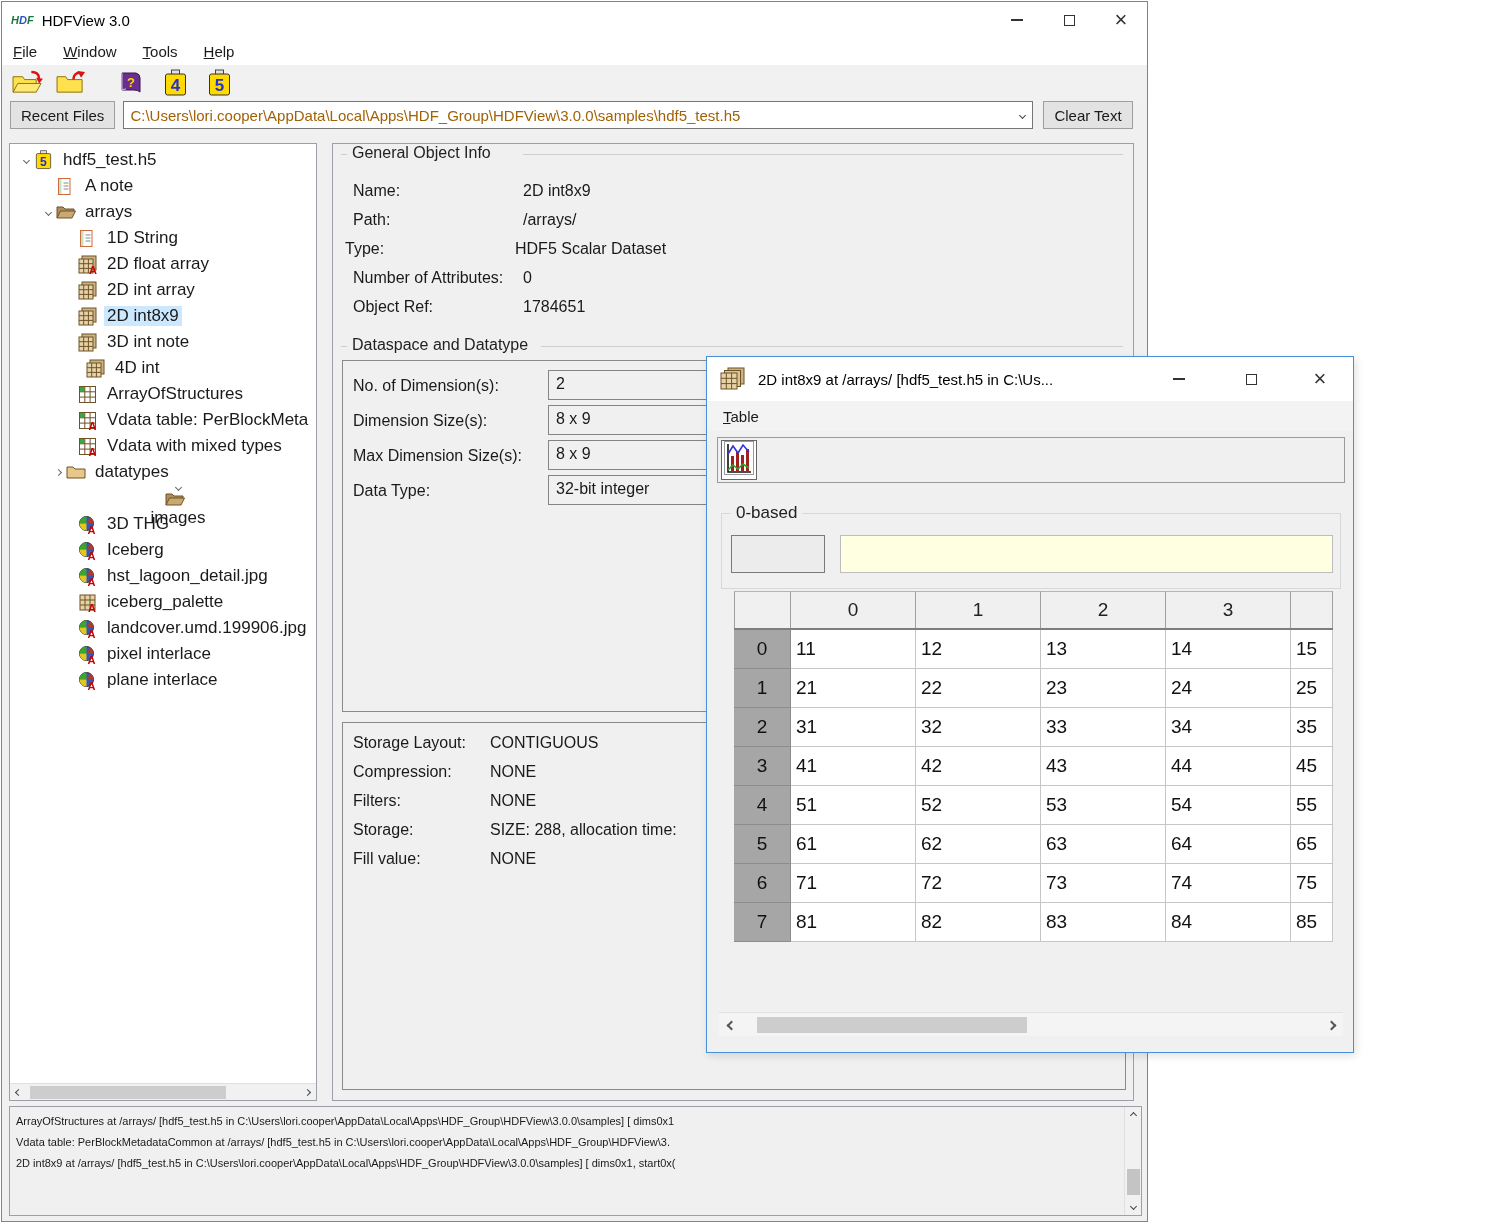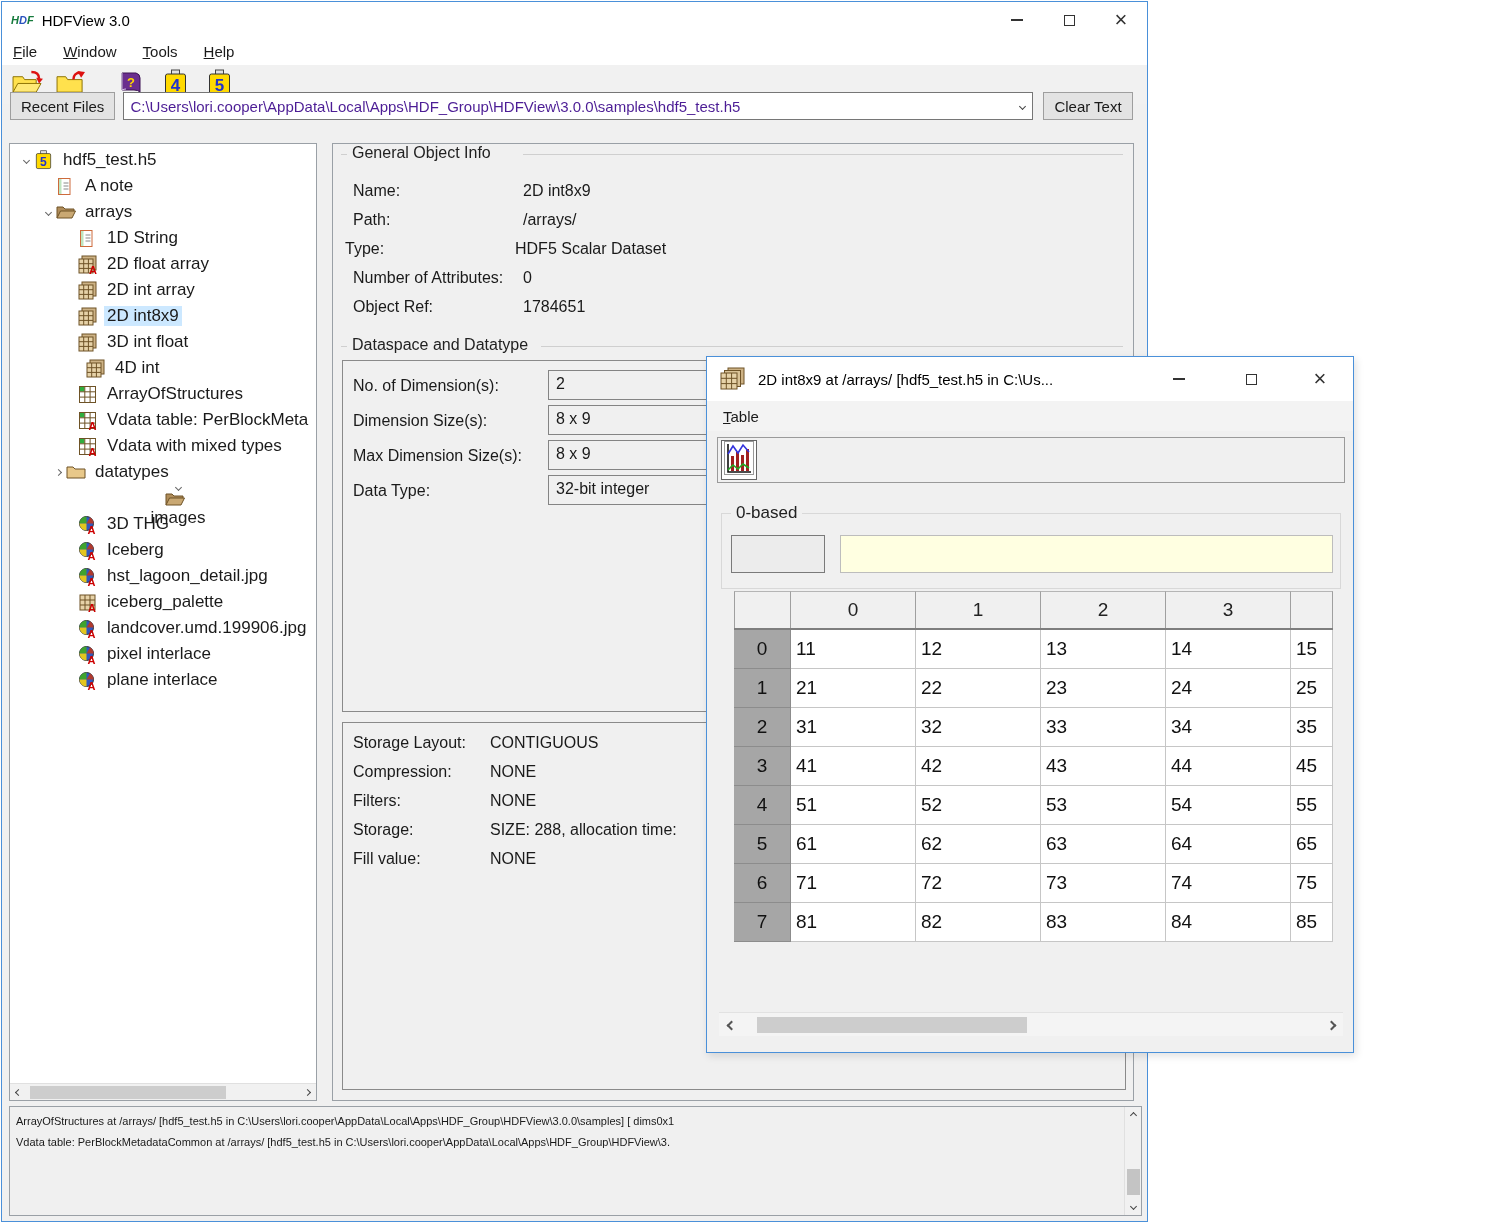--- a/index.html
+++ b/index.html
@@ -18,24 +18,24 @@
 
   .menubar { position:absolute; left:0; right:0; display:flex; align-items:center; background:#fff; }
   .menu-item { font-size:15px; margin-right:26px; white-space:nowrap; }
   .menu-item u { text-decoration:underline; }
 
   
   #main-menubar { top:36px; height:27px; padding-left:11px; }
   #main-toolbar { position:absolute; top:63px; left:0; right:0; height:39px; background:#f1f1f1; display:flex; align-items:center; padding-left:8px; }
   .tool-btn { margin-right:10px; display:flex; align-items:center; justify-content:center; width:34px; height:32px; }
   .tool-btn.gap { margin-left:16px; }
-  #path-row { position:absolute; top:86px; left:0; right:0; height:36px; display:flex; align-items:center; padding:0 8px; }
+  #path-row { position:absolute; top:95px; left:0; right:0; height:36px; display:flex; align-items:center; padding:0 8px; }
   .btn { background:#e3e3e3; border:1px solid #9e9e9e; font-size:15px; height:28px; padding:0 10px; display:flex; align-items:center; white-space:nowrap; }
   #path-combo { margin-left:8px; width:910px; height:28px; background:#fff; border:1px solid #767676; display:flex; align-items:center; position:relative; }
-  #path-combo input { border:none; outline:none; width:880px; height:100%; font-size:15px; font-family:inherit; padding:0 6px; background:transparent; color:#4c1d95; }
+  #path-combo input { border:none; outline:none; width:880px; height:100%; font-size:15px; font-family:inherit; padding:0 6px; background:transparent; color:#a16207; }
   .combo-chev { position:absolute; right:7px; top:11px; }
   #clear-btn { margin-left:10px; }
 
   
   .chev { display:inline-block; width:7px; height:7px; border-right:2px solid #555; border-bottom:2px solid #555; }
   .chev.down { transform:rotate(45deg); }
   .chev.right { transform:rotate(-45deg); }
   .chev.left { transform:rotate(135deg); }
   .chev.up { transform:rotate(-135deg); }
   .chev.sm { width:5px; height:5px; border-width:1.5px; border-color:#444; }
@@ -256,21 +256,21 @@
           </div>
           <div class="tree-row" style="padding-left: 52px;">
             <span class="tree-exp"></span>
             <span class="tree-ico">
               <svg width="19" height="19" viewBox="0 0 19 19">
                 <rect x="4" y="1" width="14" height="14" fill="#cdb285" stroke="#6e5327"></rect>
                 <rect x="1" y="4" width="14" height="14" fill="#e6d2a8" stroke="#6e5327"></rect>
                 <path d="M1 8.7 h14 M1 13.4 h14 M5.7 4 v14 M10.4 4 v14" stroke="#6e5327"></path>
               </svg>
             </span>
-            <span class="tree-label">3D int float</span>
+            <span class="tree-label">3D int note</span>
           </div>
           <div class="tree-row" style="padding-left: 52px; margin-left: 8px;">
             <span class="tree-exp"></span>
             <span class="tree-ico">
               <svg width="19" height="19" viewBox="0 0 19 19">
                 <rect x="4" y="1" width="14" height="14" fill="#cdb285" stroke="#6e5327"></rect>
                 <rect x="1" y="4" width="14" height="14" fill="#e6d2a8" stroke="#6e5327"></rect>
                 <path d="M1 8.7 h14 M1 13.4 h14 M5.7 4 v14 M10.4 4 v14" stroke="#6e5327"></path>
               </svg>
             </span>
@@ -470,20 +470,21 @@
           <div class="kv-row" style="left: 20px; top: 648px;"><span class="kv-label">Filters:</span><span class="kv-value" style="position: absolute; left: 137px; top: 0px;">NONE</span></div>
           <div class="kv-row" style="left: 20px; top: 677px;"><span class="kv-label">Storage:</span><span class="kv-value" style="position: absolute; left: 137px; top: 0px;">SIZE: 288, allocation time:</span></div>
           <div class="kv-row" style="left: 20px; top: 706px;"><span class="kv-label">Fill value:</span><span class="kv-value" style="position: absolute; left: 137px; top: 0px;">NONE</span></div>
         </div>
     </div>
 
     <div id="log-area">
       <div id="log-lines">
           <div>ArrayOfStructures  at  /arrays/  [hdf5_test.h5  in  C:\Users\lori.cooper\AppData\Local\Apps\HDF_Group\HDFView\3.0.0\samples] [ dims0x1</div>
           <div>Vdata table: PerBlockMetadataCommon  at  /arrays/  [hdf5_test.h5  in  C:\Users\lori.cooper\AppData\Local\Apps\HDF_Group\HDFView\3.</div>
+          <div>2D int8x9  at  /arrays/  [hdf5_test.h5  in  C:\Users\lori.cooper\AppData\Local\Apps\HDF_Group\HDFView\3.0.0\samples] [ dims0x1, start0x(</div>
         </div>
       <div class="vscroll">
         <div class="vs-btn" style="top:0;">
             <span class="chev up sm"></span>
           </div>
         <div class="vs-thumb" style="top:62px; height:26px;"></div>
         <div class="vs-btn" style="bottom:0;">
             <span class="chev down sm"></span>
           </div>
       </div>

